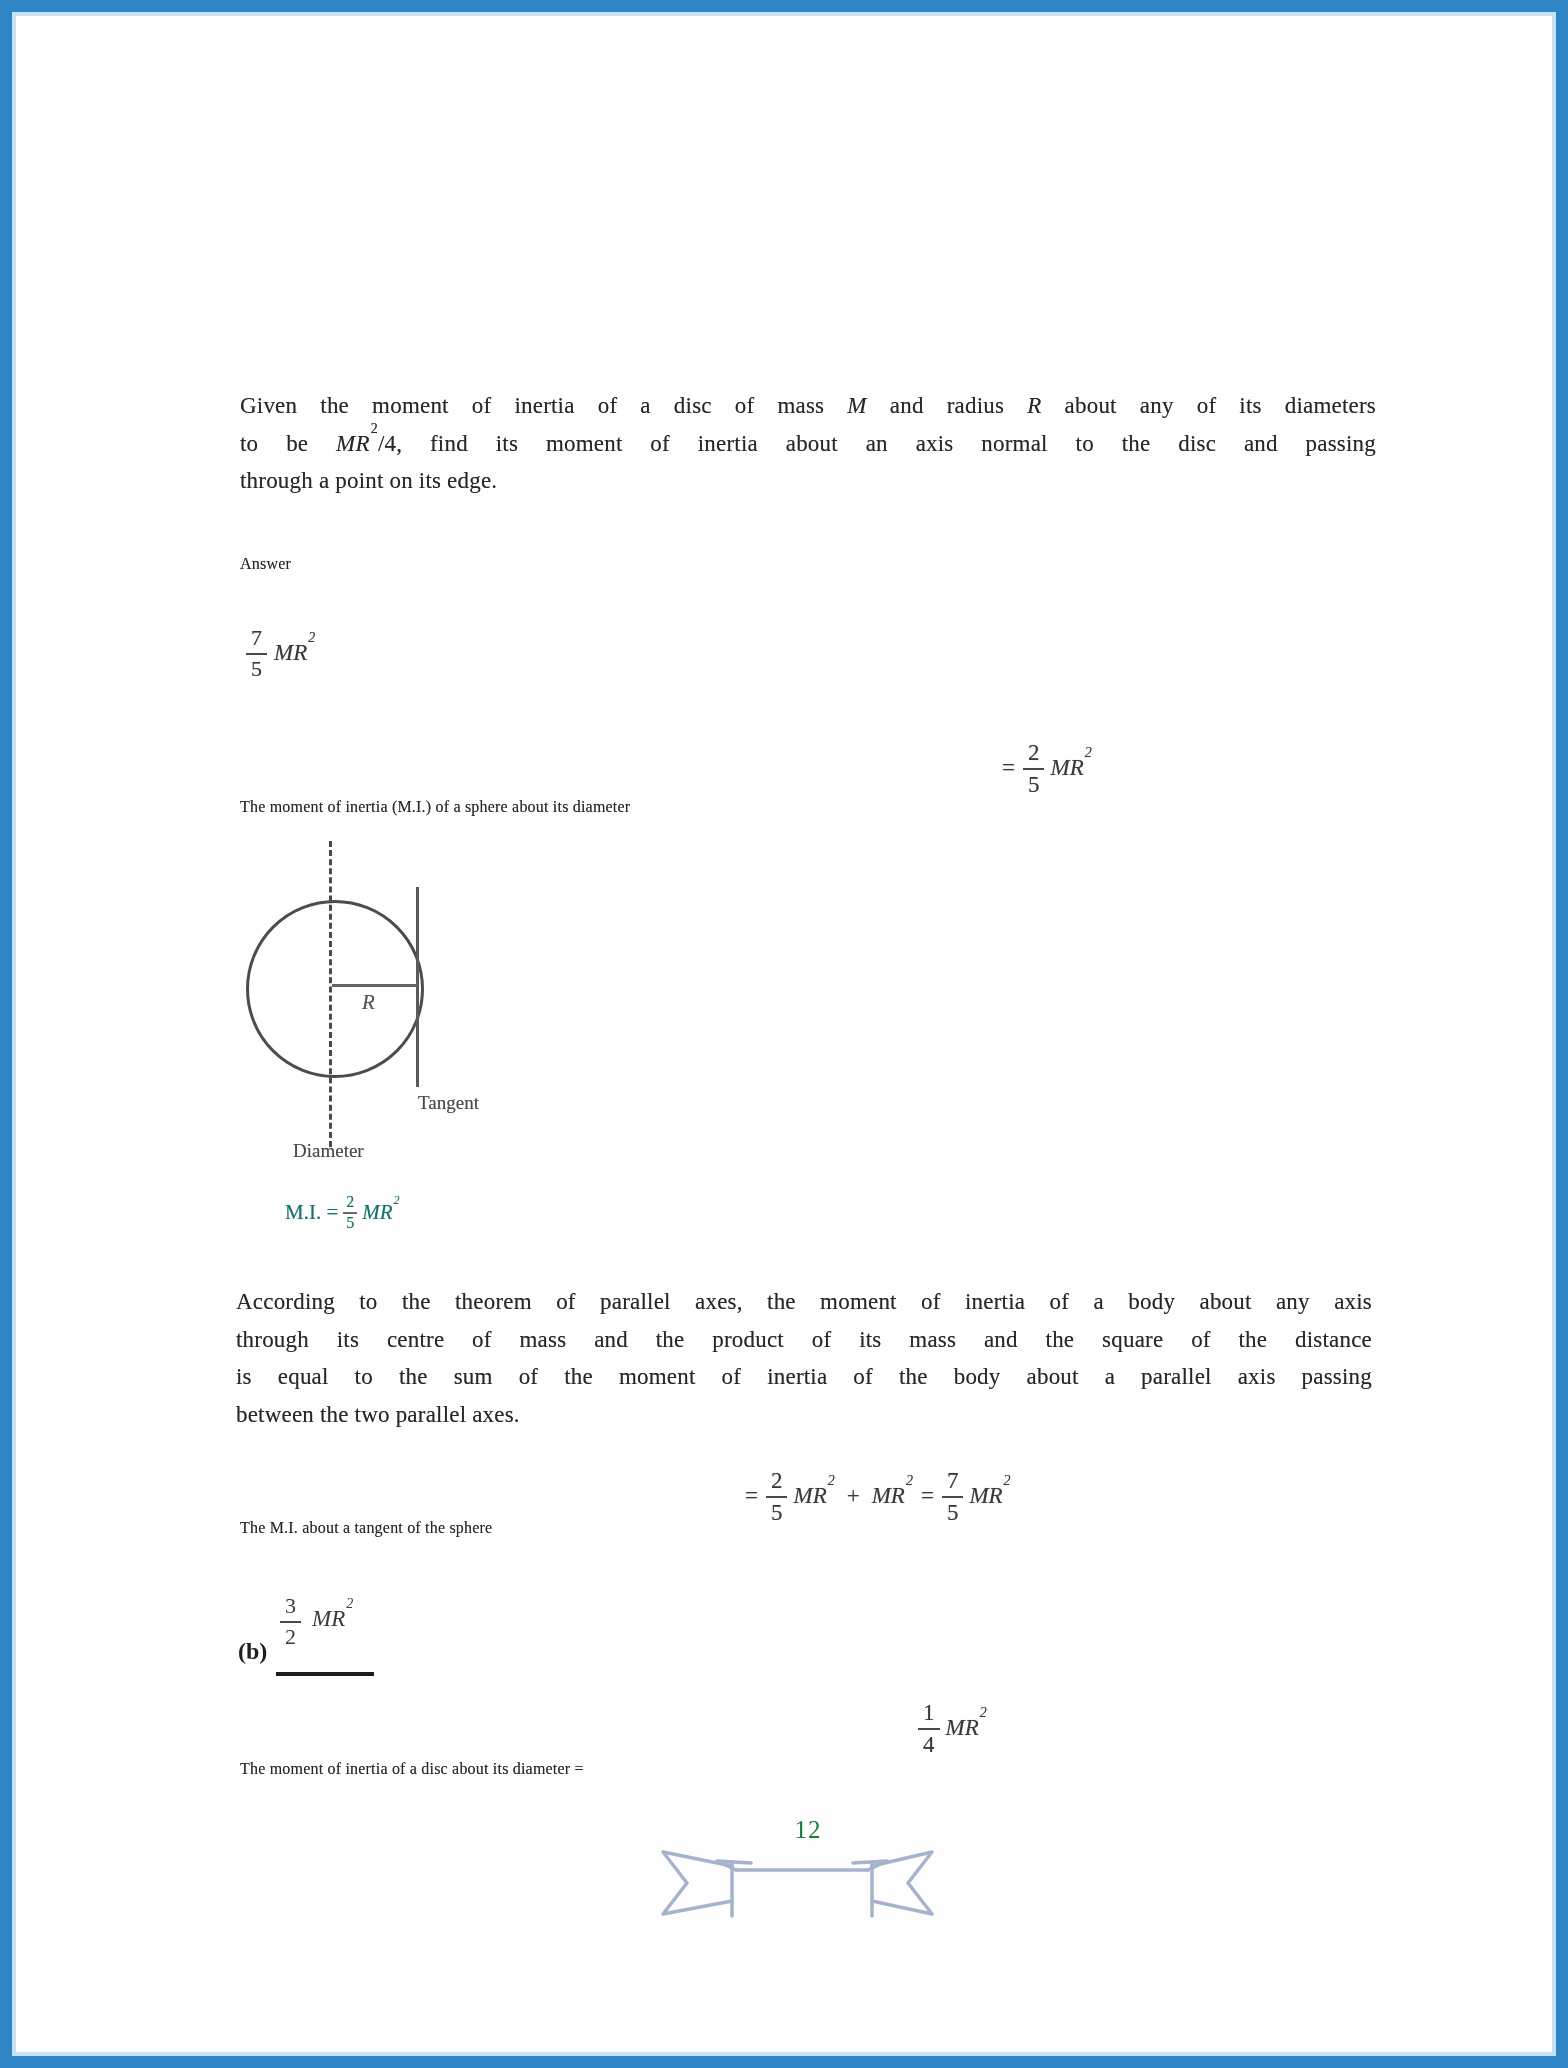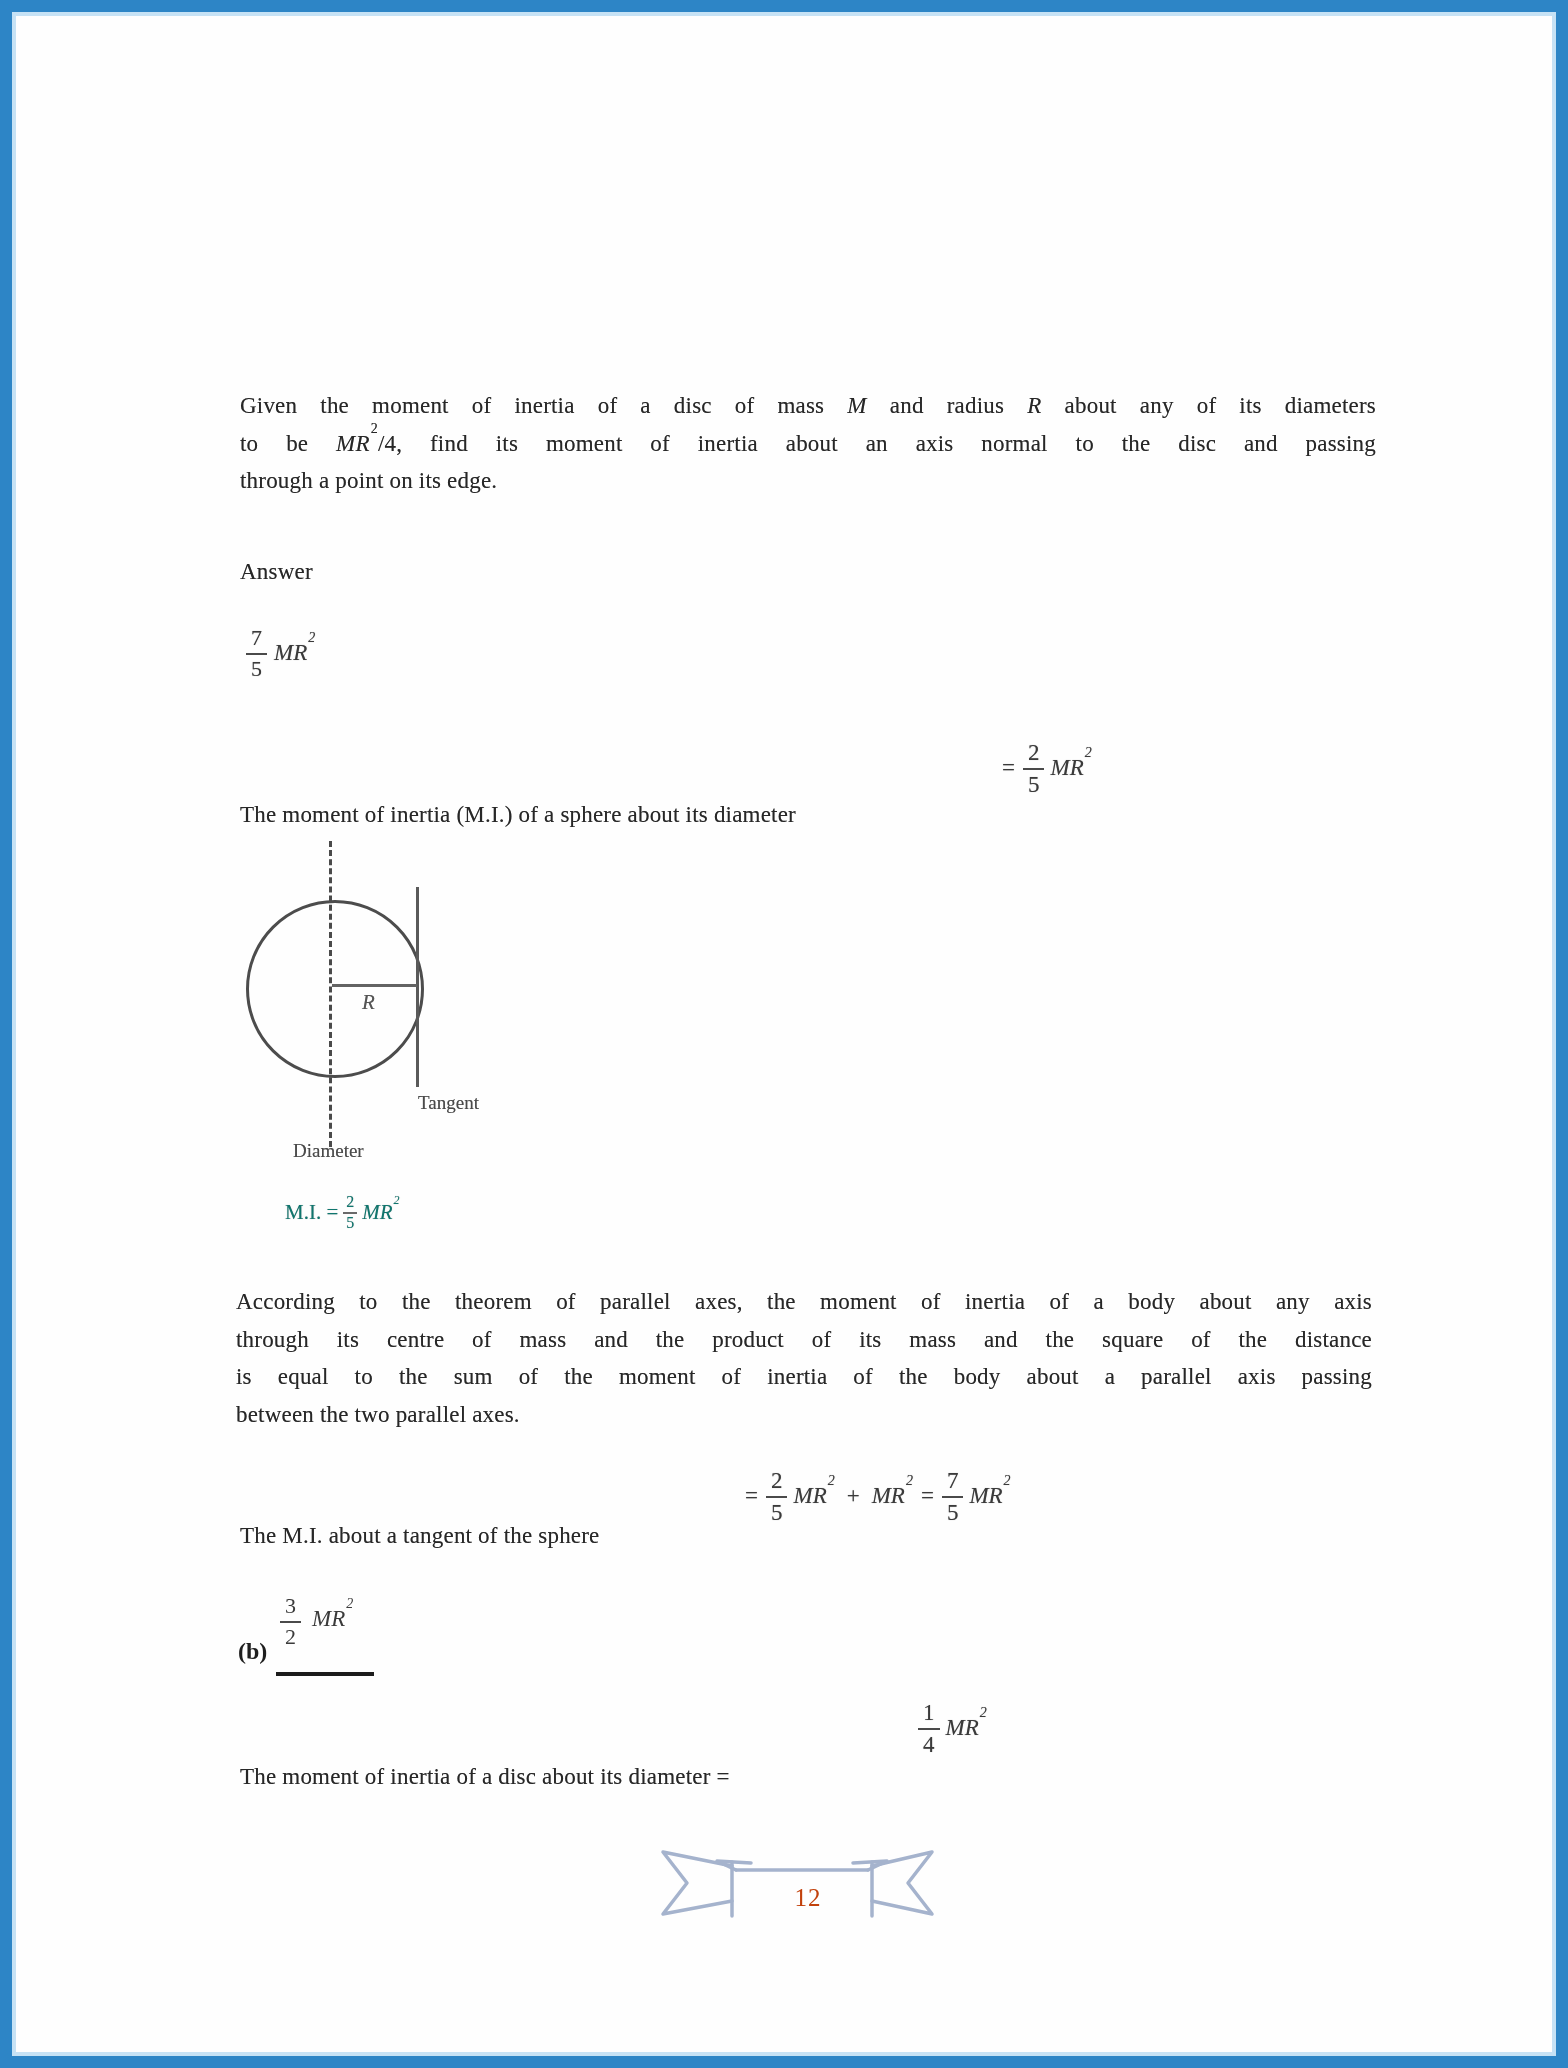--- a/index.html
+++ b/index.html
@@ -17,22 +17,22 @@
     box-shadow:inset 0 0 0 4px rgba(168,210,240,0.65);
     pointer-events:none;
     z-index:50;
   }
   .para{position:absolute;width:1136px;font-size:23px;line-height:37.5px;
         text-shadow:0 0 0.6px rgba(40,40,40,0.45);letter-spacing:0.2px;}
   .jline{text-align:justify;text-align-last:justify;}
   .lline{text-align:left;font-family:Liberation Serif, serif;}
   .v{font-style:italic;}
   sup{font-size:14px;line-height:0;position:relative;top:-9px;margin-left:1px;}
-  .label-line{position:absolute;font-size:23px;line-height:30px;
-              text-shadow:0 0 0.6px rgba(40,40,40,0.45);letter-spacing:0.2px;margin-top:8px;}
+  .label-line{position:absolute;font-size:16px;line-height:30px;
+              text-shadow:0 0 0.6px rgba(40,40,40,0.45);letter-spacing:0.2px;}
   .formula{position:absolute;display:flex;align-items:center;
            font-size:23px;color:#3a3a3a;text-shadow:0 0 0.8px rgba(60,60,60,0.5);}
   .frac{display:inline-flex;flex-direction:column;align-items:center;line-height:1;text-align:center;}
   .frac .num{border-bottom:2px solid #4a4a4a;padding:1px 5px 4px;margin-bottom:3px;display:block;}
   .frac .den{display:block;padding-top:0;}
   .mvar{font-style:italic;white-space:nowrap;}
   .eq{margin:0 8px;}
   .plus{margin:0 12px;}
   
   .dash-line{position:absolute;left:329px;top:841px;height:306px;width:0;border-left:3px dashed #4a4a4a;}
@@ -45,22 +45,22 @@
   .mi-row .frac{font-size:16px;margin:0 5px;}
   .mi-row .frac .num{border-bottom-color:#6a6a6a;padding:0 3px 2px;margin-bottom:1px;}
   
   .part-b{position:absolute;left:238px;top:1594px;width:220px;height:92px;}
   .b-label{position:absolute;left:0;top:44px;font-size:24px;font-weight:bold;color:#1e1e1e;}
   .b-frac{position:absolute;left:42px;top:0;font-size:22px;color:#3a3a3a;}
   .b-var{position:absolute;left:74px;top:12px;font-size:23px;color:#3a3a3a;}
   .b-underline{position:absolute;left:38px;top:78px;width:98px;height:4px;background:#1c1c1c;}
   
   .ribbon{position:absolute;left:645px;top:1845px;width:305px;height:80px;}
-  .page-number{position:absolute;left:780px;top:1884px;width:56px;text-align:center;
-               font-size:25px;color:#c2410c;letter-spacing:1px;}
+  .page-number{position:absolute;left:780px;top:1816px;width:56px;text-align:center;
+               font-size:25px;color:#15803d;letter-spacing:1px;}
 </style>
 </head>
 <body>
 
 <div class="page">
 
   <div class="para" style="left:240px;top:387px;">
     <div class="jline"><span>Given the moment of inertia of a disc of mass </span><span class="v">M</span><span> and radius </span><span class="v">R</span><span> about any of its diameters</span></div>
     <div class="jline"><span>to be </span><span class="v">MR</span><sup>2</sup><span>/4, find its moment of inertia about an axis normal to the disc and passing</span></div>
     <div class="lline">through a point on its edge.</div>

